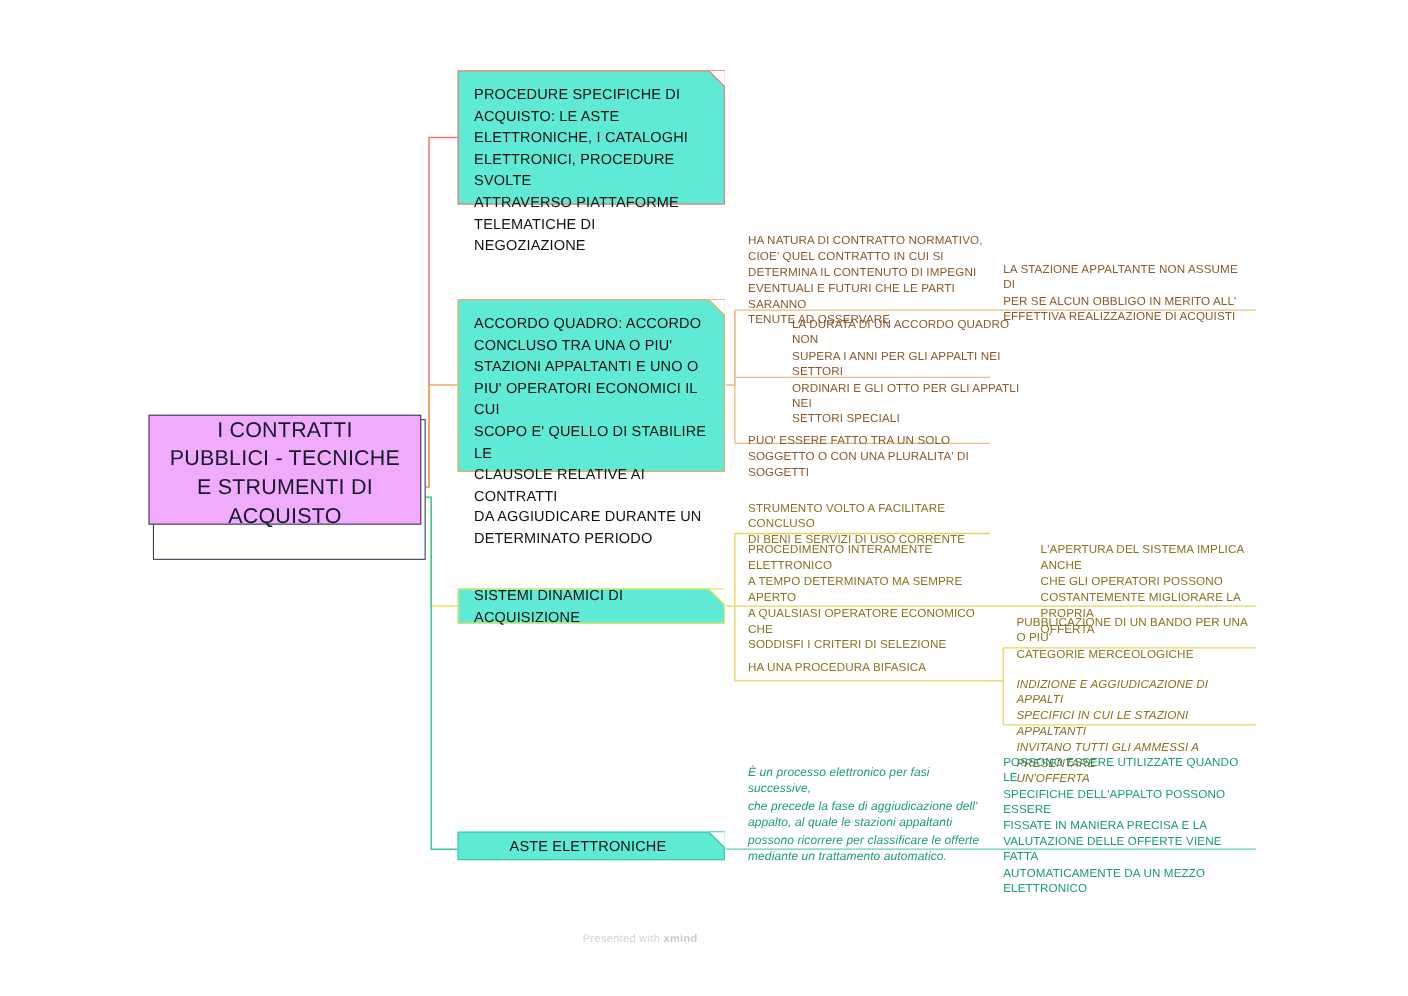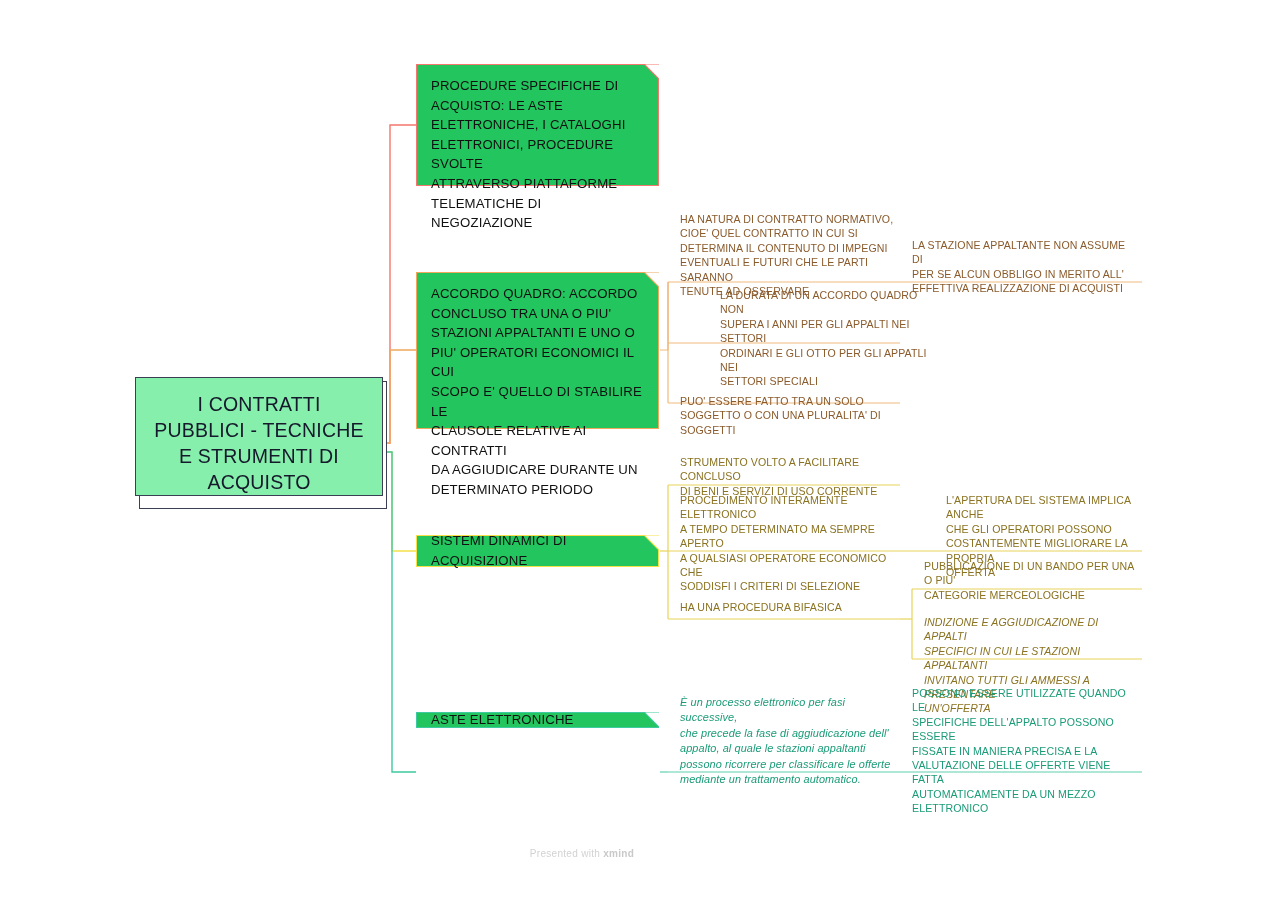--- a/index.html
+++ b/index.html
@@ -21,26 +21,26 @@
     width: 1280px;
     height: 905px;
   }
 
   
   #central-node {
     position: absolute;
     left: 135px;
     top: 377px;
     width: 248px;
-    height: 119px;
+    height: 100px;
     border: 1.5px solid #3b3f55;
-    background: #86efac;
+    background: #f0abfc;
     box-sizing: border-box;
     display: flex;
-    align-items: flex-end;
+    align-items: flex-start;
     justify-content: center;
     z-index: 6;
   }
   #central-shadow {
     position: absolute;
     left: 139px;
     top: 381px;
     width: 248px;
     height: 128px;
     border: 1.5px solid #3b3f55;
@@ -54,21 +54,21 @@
     color: #16192b;
     text-align: center;
     letter-spacing: 0.2px;
     white-space: pre-line;
     padding: 0 10px;
   }
 
   
   .l2box {
     position: absolute;
-    background: #22c55e;
+    background: #5eead4;
     box-sizing: border-box;
     z-index: 4;
   }
   .l2box .l2text {
     position: absolute;
     left: 14px;
     top: 11px;
     right: 14px;
     font-size: 13.2px;
     line-height: 19.6px;
@@ -218,21 +218,21 @@
 </div>
 
 <div class="l2box single" id="box-yellow" style="left:416px; top:535px; width:243px; height:32px; border:1.4px solid #f5e04a;">
   <svg class="fold" viewBox="0 0 15 15">
     <path d="M0 0 L15 15 L15 0 Z" fill="#ffffff"></path>
     <path d="M0 0 L15 15 M15 0 L0 0" fill="none" stroke="#f5e04a" stroke-width="1.2"></path>
   </svg>
   <div class="l2text">SISTEMI DINAMICI DI ACQUISIZIONE</div>
 </div>
 
-<div class="l2box single" id="box-teal" style="left:416px; top:712px; width:243px; height:16px; border:1.4px solid #3ec9a0;">
+<div class="l2box single" id="box-teal" style="left:416px; top:756px; width:243px; height:26px; border:1.4px solid #3ec9a0;text-align:center;">
   <svg class="fold" viewBox="0 0 15 15">
     <path d="M0 0 L15 15 L15 0 Z" fill="#ffffff"></path>
     <path d="M0 0 L15 15 M15 0 L0 0" fill="none" stroke="#3ec9a0" stroke-width="1.2"></path>
   </svg>
   <div class="l2text">ASTE ELETTRONICHE</div>
 </div>
 
 <div class="tnode" style="left:668px; top:212px; width:232px; height:70px;">
   <div class="ttext" style="color:#8a5a2b;">HA NATURA DI CONTRATTO NORMATIVO,
 CIOE' QUEL CONTRATTO  IN CUI SI

